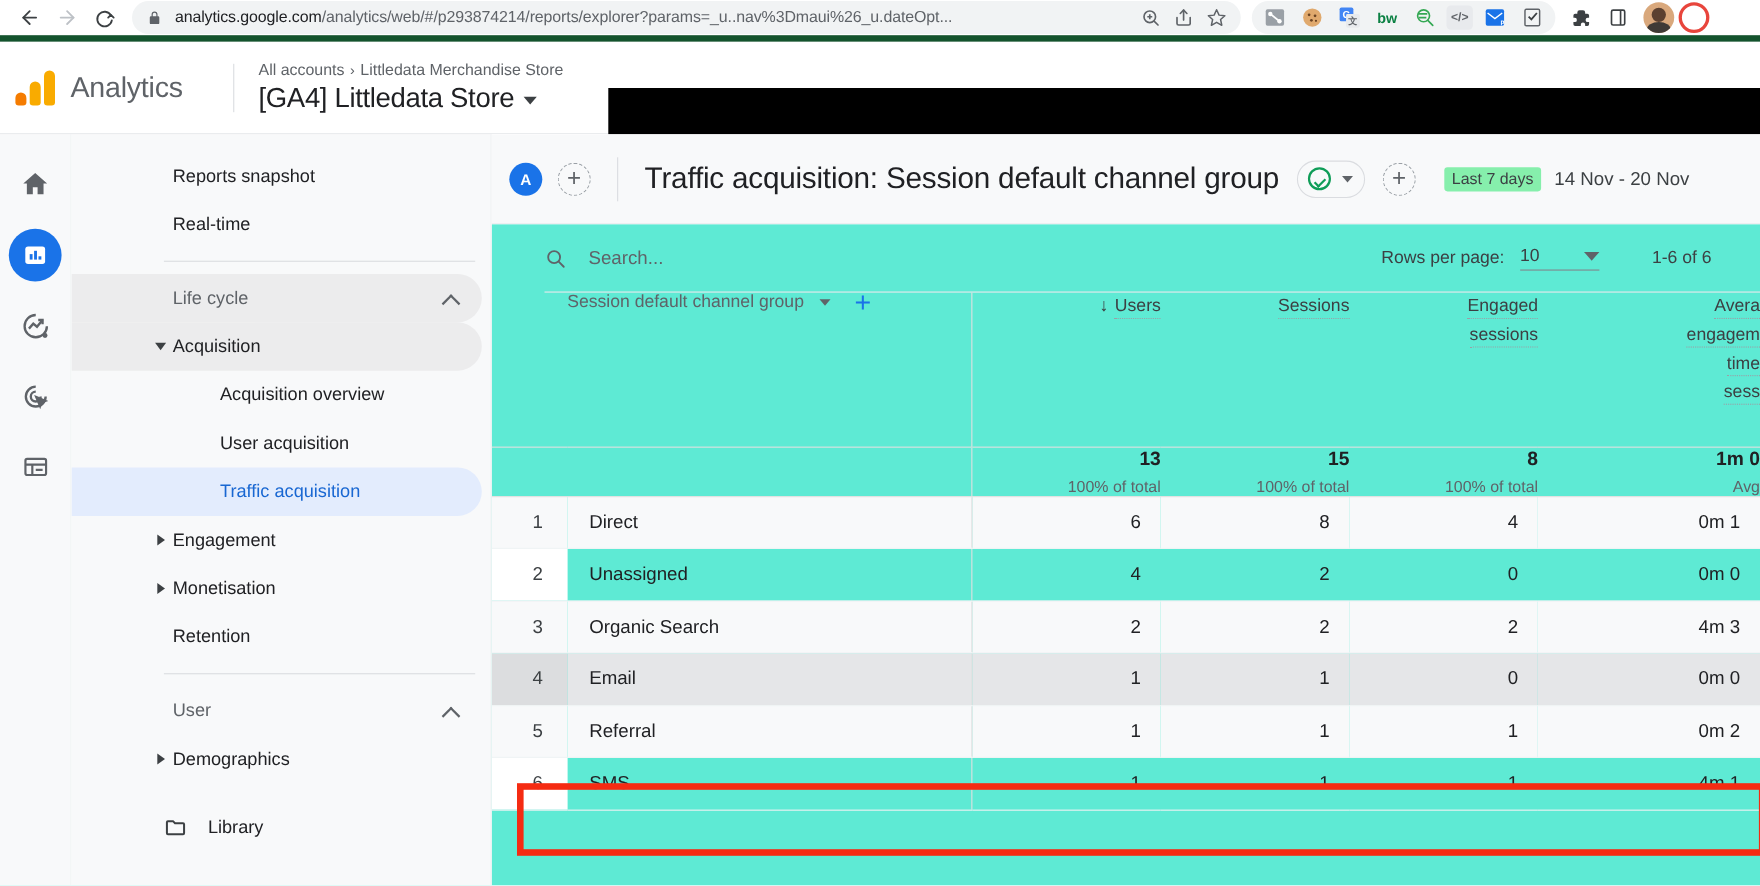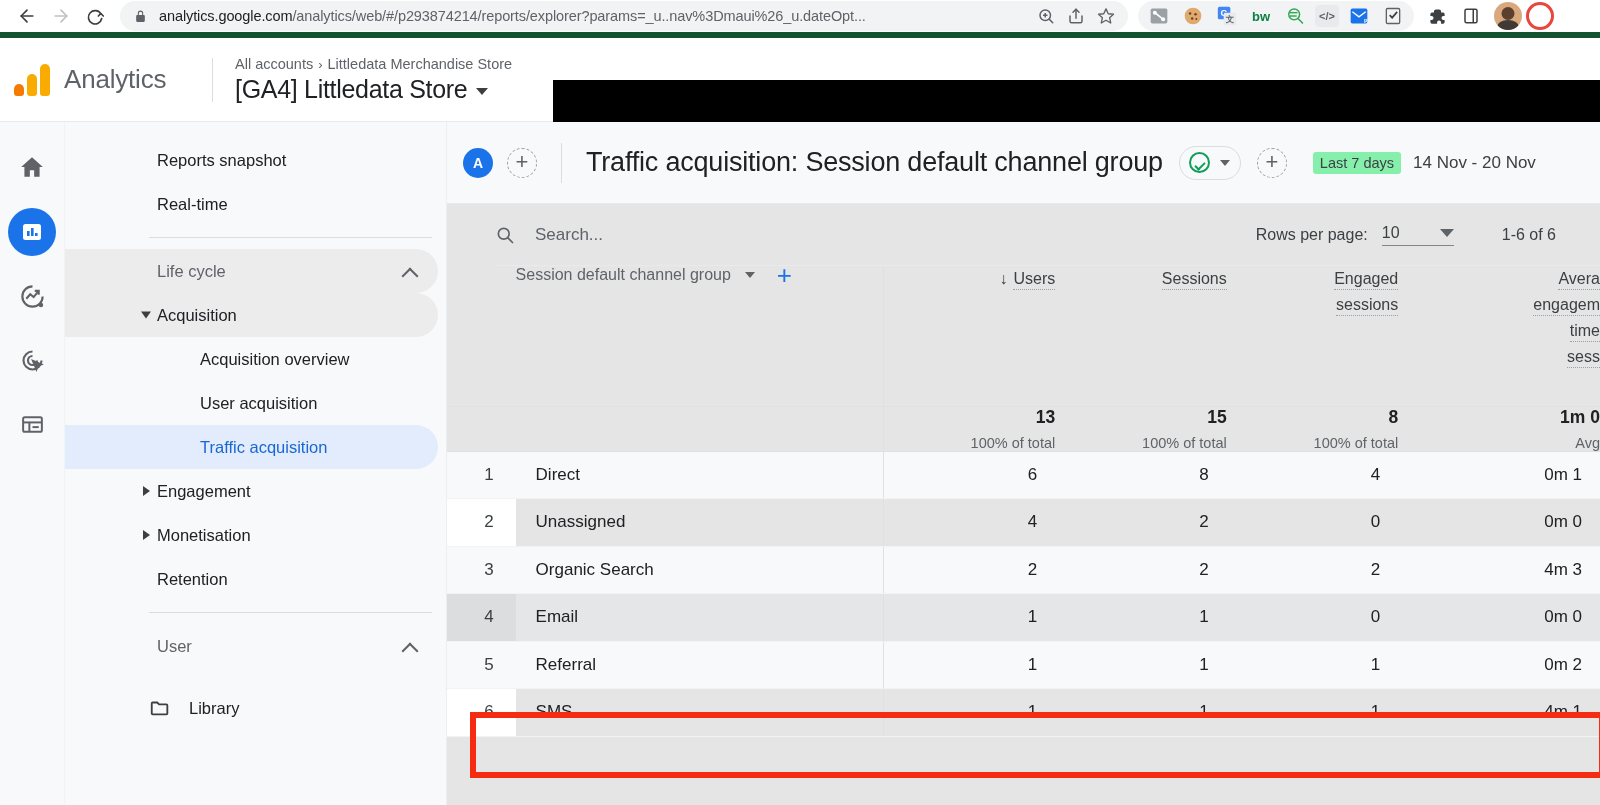--- a/index.html
+++ b/index.html
@@ -243,21 +243,21 @@
     border-left:5px solid transparent;border-right:5px solid transparent;
     border-top:6px solid #5f6368;
   }
   .daterange { display:flex; align-items:center; margin-left: 26px; white-space: nowrap;}
   .dr-badge {
     background:#86efac; color:#3c4043; font-size:14.5px;
     padding: 3px 7px; border-radius:3px;
   }
   .dr-text { font-size:17px; color:#3c4043; margin-left: 12px; font-weight: 500;}
 
-  .table-area { flex: 1 1 auto; overflow: hidden; position: relative; background:#e5e5e5; }
+  .table-area { flex: 1 1 auto; overflow: hidden; position: relative; background:#5eead4; }
   .controls-row {
     display:flex; align-items:center; height: 62px;
     margin: 0 0 0 48px;
     border-bottom: 1px solid #e8eaed;
     padding-right: 0;
   }
   .search-box { display:flex; align-items:center; flex: 1 1 auto; }
   .search-ico { color:#5f6368; margin-right: 20px; display:flex;}
   .search-ph { font-size: 17px; color:#5f6368; }
   .rpp { display:flex; align-items:center; font-size:16px; color:#3c4043; }
@@ -543,20 +543,24 @@
       <span class="tri-right"></span>
       <span>Monetisation</span>
     </div>
     <div class="nav-link lvl1">
       <span>Retention</span>
     </div>
     <div class="nav-divider"></div>
     <div class="nav-section">
       <span>User</span>
       <span class="chev-up"></span>
+    </div>
+    <div class="nav-link lvl1">
+      <span class="tri-right"></span>
+      <span>Demographics</span>
     </div>
     <div style="height:18px"></div>
     <div class="nav-link lvl1" style="padding-left:124px">
       <span class="folder-icon">
         <svg width="22" height="22" viewBox="0 0 24 24" fill="none" stroke="currentColor" stroke-width="2">
             <path d="M3 7a1 1 0 0 1 1-1h5l2 2h8a1 1 0 0 1 1 1v9a1 1 0 0 1-1 1H4a1 1 0 0 1-1-1z"></path>
           </svg>
       </span>
       <span>Library</span>
     </div>

